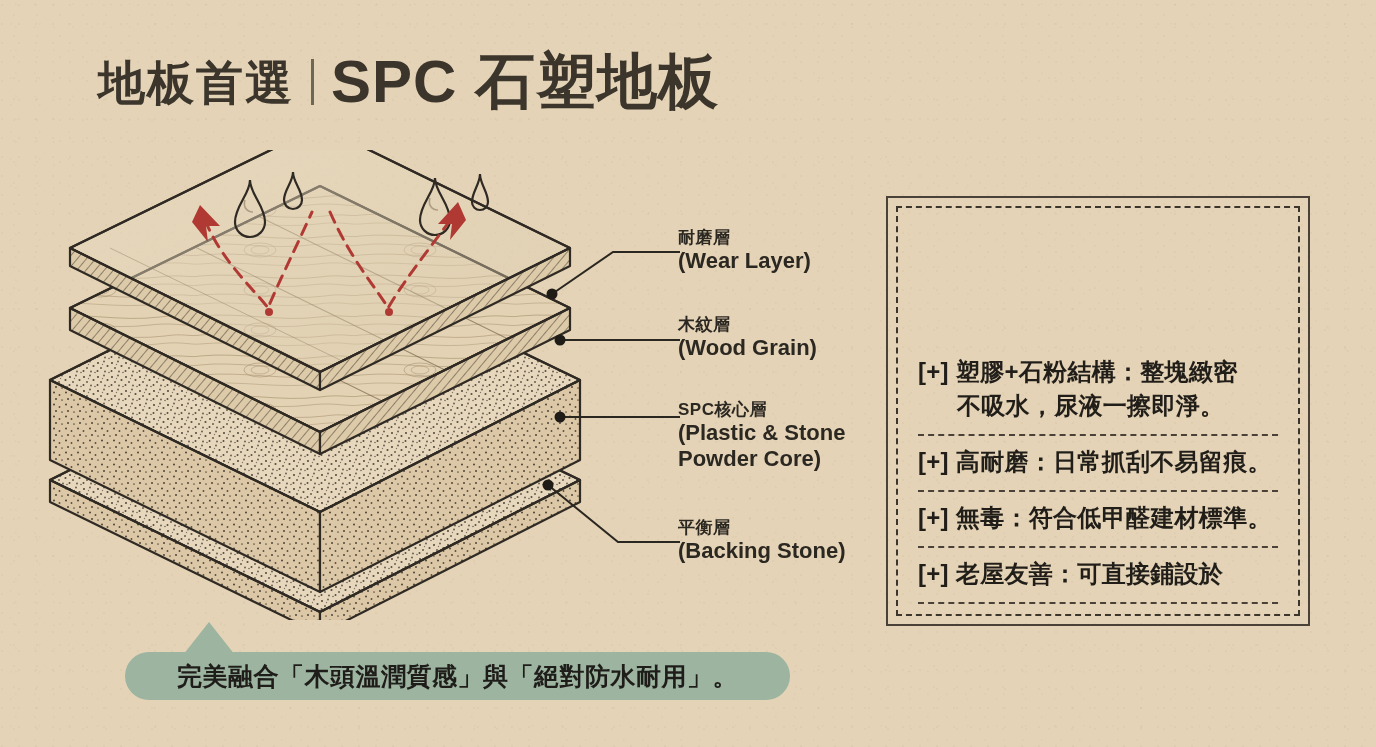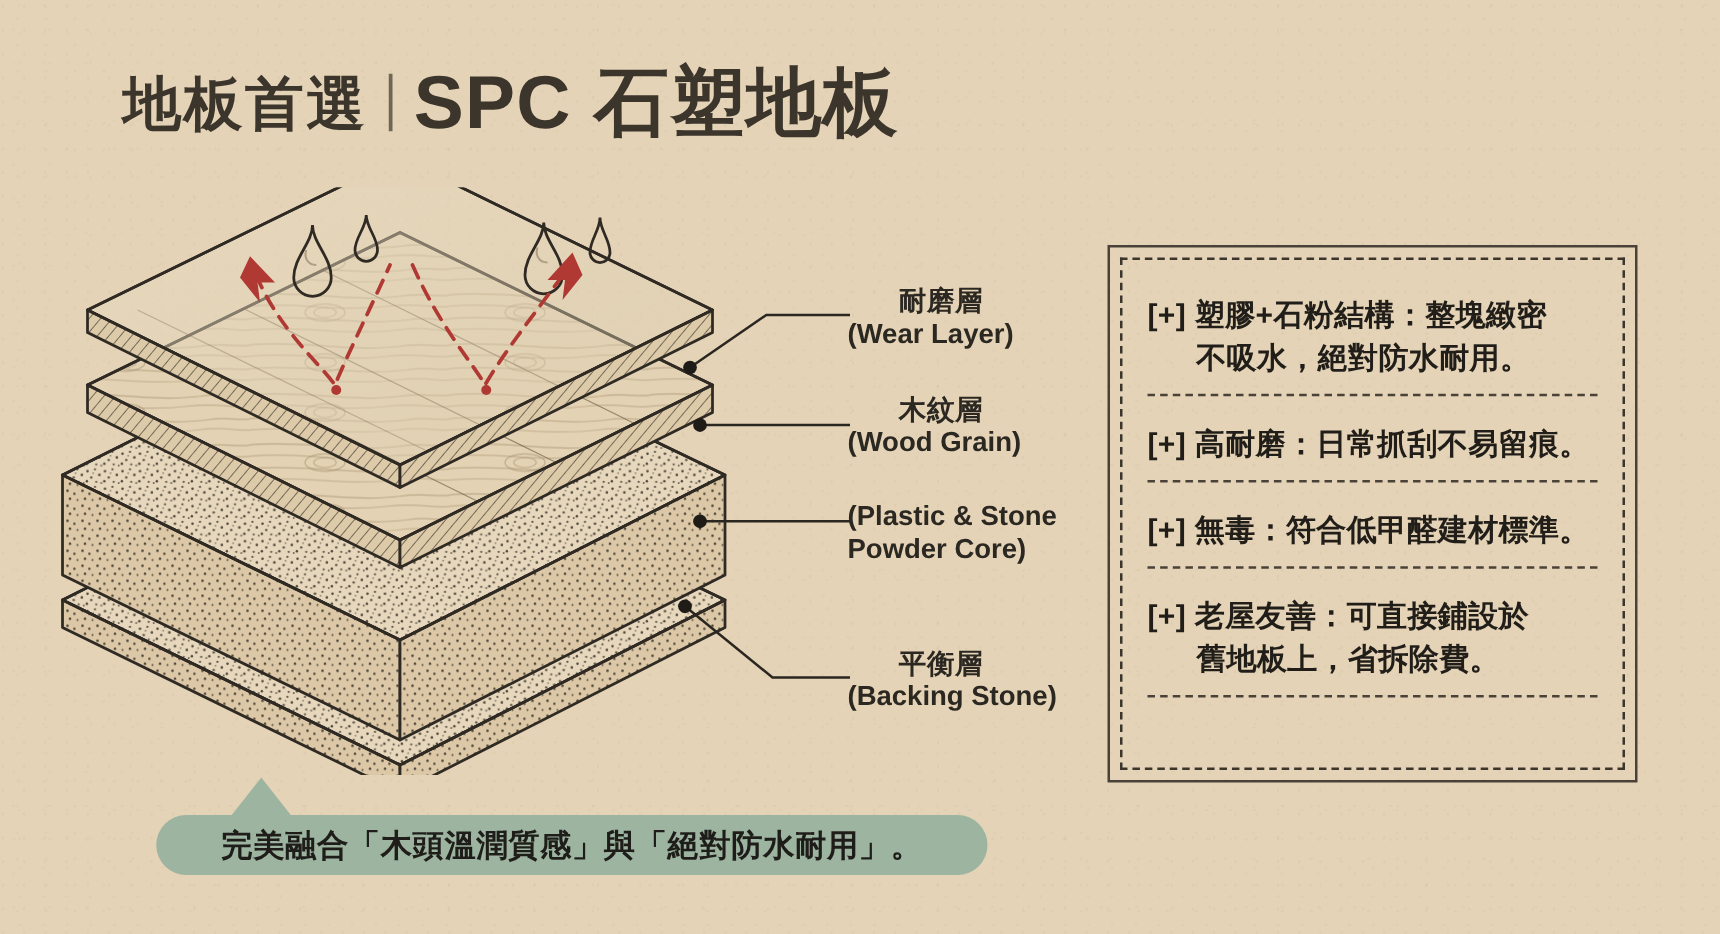--- a/index.html
+++ b/index.html
@@ -43,43 +43,42 @@
   
   #diagram{
     position:absolute;left:40px;top:150px;width:640px;height:470px;
   }
   #diagram svg{display:block;}
 
   
   .leader-label{
     position:absolute;color:#2b2721;white-space:nowrap;
   }
-  .ll-cn{font-size:22px;font-weight:700;line-height:1.18;letter-spacing:.5px;margin-left:41px;}
+  .ll-cn{font-size:17px;font-weight:700;line-height:1.18;letter-spacing:.5px;}
   .ll-en{font-size:22px;font-weight:700;line-height:1.2;letter-spacing:0;}
 
   #label-wear{left:678px;top:228px;}
   #label-grain{left:678px;top:315px;}
   #label-core{left:678px;top:400px;}
   #label-backing{left:678px;top:518px;}
 
   
   #feature-panel{
     position:absolute;left:886px;top:196px;width:424px;height:430px;
     border:2px solid #4a4238;
     box-sizing:border-box;
     background:transparent;
   }
   #feature-panel-inner{
     position:absolute;inset:8px;
     border:2px dashed #3c352c;
     box-sizing:border-box;
     padding:16px 20px 10px 20px;
     display:flex;flex-direction:column;
-    justify-content:flex-start;
-    gap:13px;
+    justify-content:flex-end;
   }
   .feature-item{
     padding:9px 0 11px 0;
     border-bottom:2px dashed #4a4238;
   }
   .feature-item:first-child{padding-top:12px;}
   .feat-line{
     display:block;
     font-size:24px;font-weight:700;color:#211e19;
     line-height:1.42;letter-spacing:.3px;white-space:nowrap;
@@ -243,48 +242,48 @@
   <div class="ll-cn">耐磨層</div>
   <div class="ll-en">(Wear Layer)</div>
 </div>
 
 <div class="leader-label" id="label-grain">
   <div class="ll-cn">木紋層</div>
   <div class="ll-en">(Wood Grain)</div>
 </div>
 
 <div class="leader-label" id="label-core">
+  <div class="ll-cn">SPC核心層</div>
   <div class="ll-en">(Plastic &amp; Stone</div>
   <div class="ll-en">Powder Core)</div>
 </div>
 
 <div class="leader-label" id="label-backing">
   <div class="ll-cn">平衡層</div>
   <div class="ll-en">(Backing Stone)</div>
 </div>
 
 <div id="feature-panel">
   <div id="feature-panel-inner">
 
     <div class="feature-item">
       <span class="feat-line">[+] 塑膠+石粉結構：整塊緻密</span>
-      <span class="feat-line indent">不吸水，絕對防水耐用。</span>
+      <span class="feat-line indent">不吸水，尿液一擦即淨。</span>
     </div>
 
     <div class="feature-item">
       <span class="feat-line">[+] 高耐磨：日常抓刮不易留痕。</span>
     </div>
 
     <div class="feature-item">
       <span class="feat-line">[+] 無毒：符合低甲醛建材標準。</span>
     </div>
 
     <div class="feature-item">
       <span class="feat-line">[+] 老屋友善：可直接鋪設於</span>
-      <span class="feat-line indent">舊地板上，省拆除費。</span>
     </div>
 
   </div>
 </div>
 
 <div id="banner-wrap">
   <div id="banner-pointer"></div>
   <div id="banner">
     <span id="banner-text">完美融合「木頭溫潤質感」與「絕對防水耐用」。</span>
   </div>

